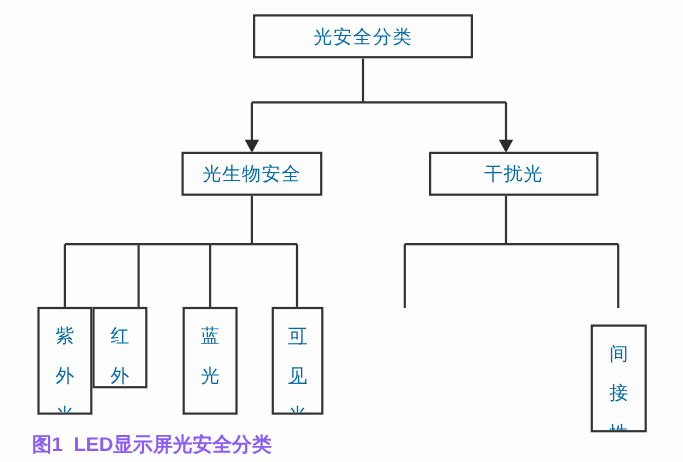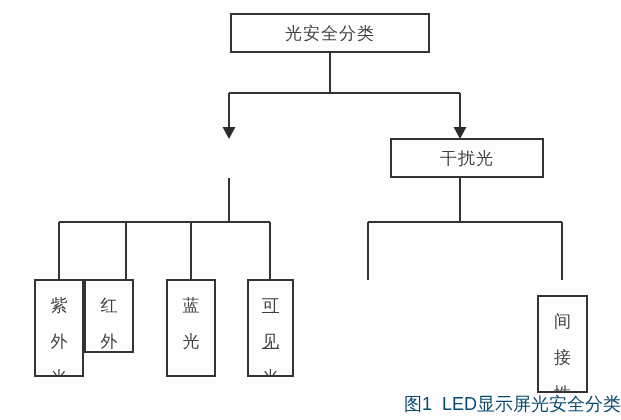--- a/index.html
+++ b/index.html
@@ -28,21 +28,21 @@
   }
   svg.connectors polygon {
     fill: #2b2b2b;
     stroke: none;
   }
   .node {
     position: absolute;
     box-sizing: border-box;
     border: 2px solid #333333;
     background: #fdfdfd;
-    color: #404040;
+    color: #0369a1;
     font-size: 17px;
   }
   .node.h {
     display: flex;
     align-items: center;
     justify-content: center;
     letter-spacing: 1px;
   }
   .node.v {
     padding: 7px 9px 0;
@@ -59,24 +59,24 @@
   .n-ir     { left: 84px; top: 279px; width: 50px;  height: 74px; }
   .n-blue   { left: 166px; top: 279px; width: 50px;  height: 98px; }
   .n-vis    { left: 247px; top: 279px; width: 47px;  height: 98px; text-decoration: underline; }
   .n-direct { left: 343px; top: 279px; width: 50px;  height: 98px; }
   .n-indir  { left: 537px; top: 279px; width: 51px;  height: 98px; margin-top: 16px; }
   .caption {
     position: absolute;
     left: 29px;
     right: 0;
     top: 392px;
-    text-align: right;
-    font-weight: normal;
+    text-align: left;
+    font-weight: bold;
     font-size: 18px;
-    color: #0c4a6e;
+    color: #8b5cf6;
     white-space: pre;
   }
 </style>
 </head>
 <body>
 
 <div class="stage">
 
   <svg class="connectors" viewBox="0 0 621 420" xmlns="http://www.w3.org/2000/svg">
 
@@ -95,20 +95,21 @@
     <line x1="270" y1="222" x2="270" y2="280"></line>
 
     <line x1="460" y1="178" x2="460" y2="222"></line>
     <line x1="368" y1="222" x2="562" y2="222"></line>
     <line x1="368" y1="222" x2="368" y2="280"></line>
     <line x1="562" y1="222" x2="562" y2="280"></line>
   </svg>
 
   <div class="node h n-root">光安全分类</div>
 
+  <div class="node h n-photo">光生物安全</div>
 
   <div class="node h n-interf">干扰光</div>
 
   <div class="node v n-uv">紫外光</div>
 
   <div class="node v n-ir">红外光</div>
 
   <div class="node v n-blue">蓝光</div>
 
   <div class="node v n-vis">可见光</div>

